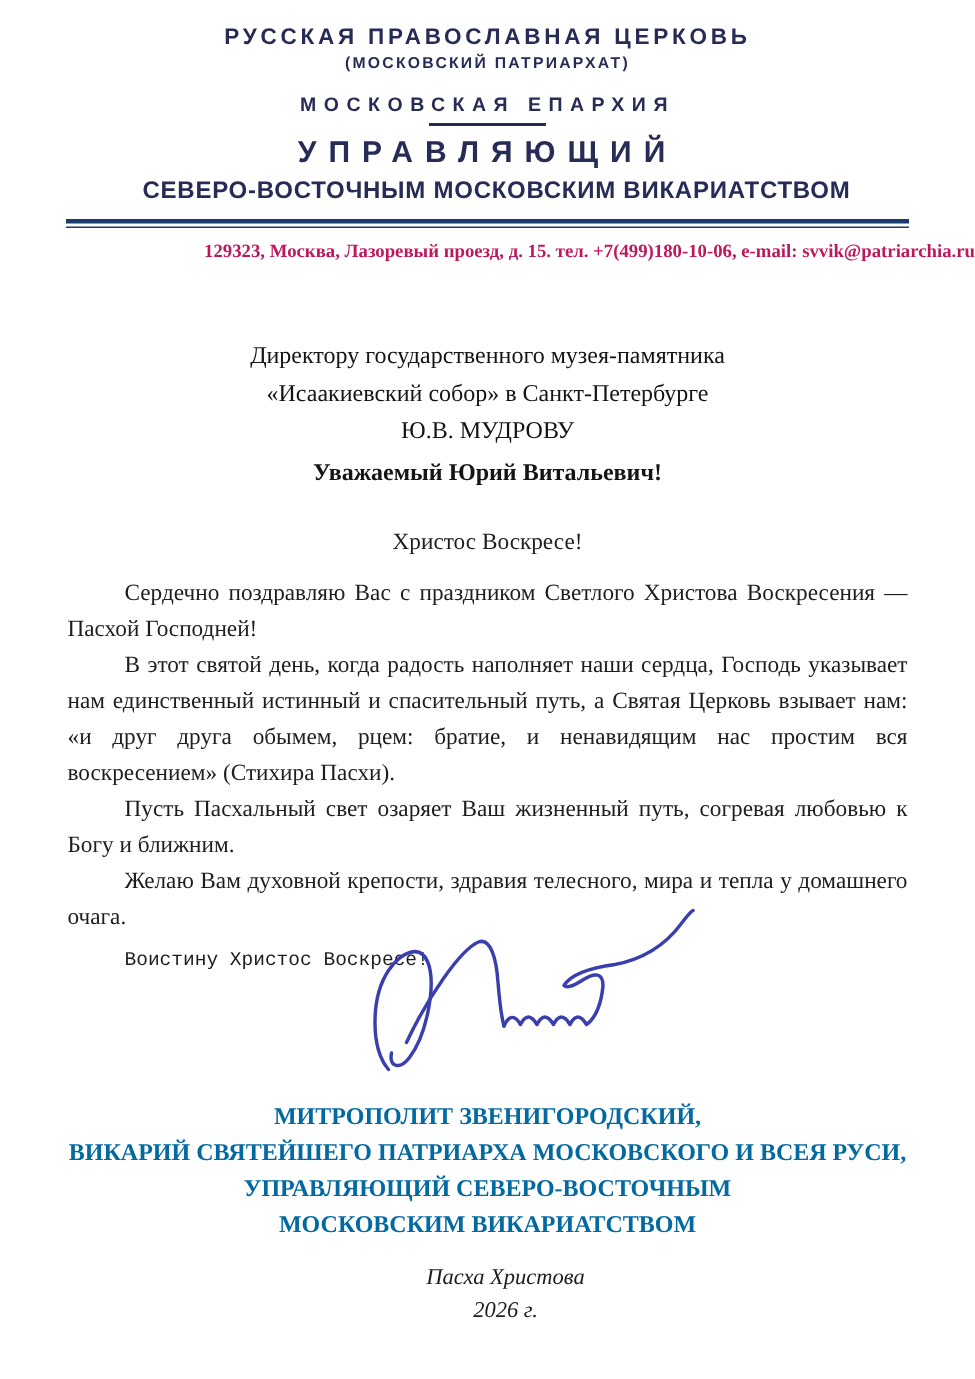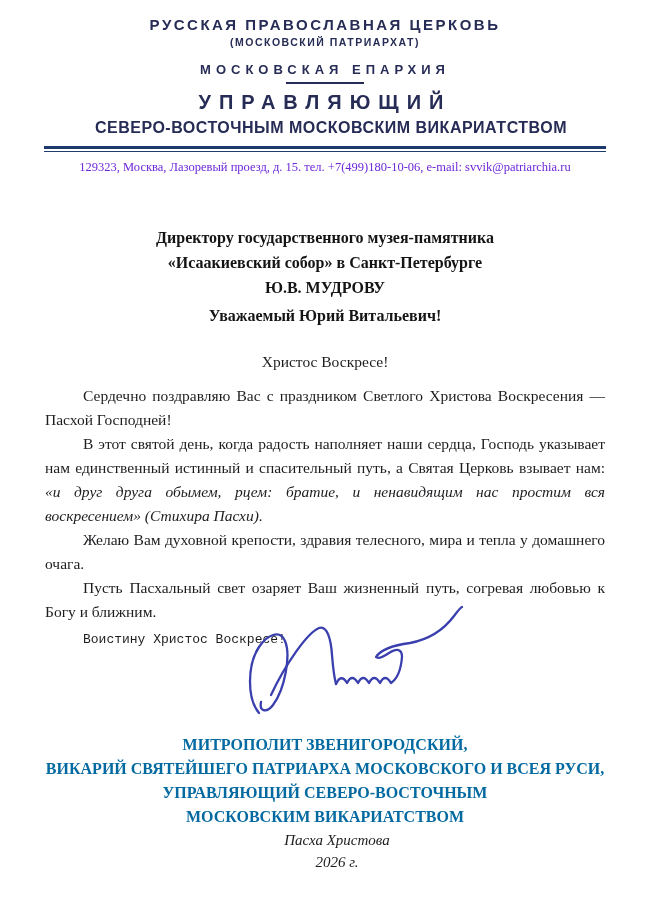--- a/index.html
+++ b/index.html
@@ -27,30 +27,30 @@
   .lh-title1{font-size:20px;letter-spacing:8px;}
   .lh-title2{font-size:16px;letter-spacing:0.5px;margin-top:5px;margin-left:12px;}
   .double-rule{
     margin:9px 44px 0 44px;
     height:2px;
     border-top:3px solid #1c3a6b;
     border-bottom:1px solid #1c3a6b;
   }
   .contact-line{
     margin-top:8px;
-    text-align:center;
+    text-align:right;
     font-size:12.5px;
-    font-weight:normal;
-    color:#6d28d9;
+    font-weight:bold;
+    color:#be185d;
   }
   
   .addressee{
     margin-top:50px;
     text-align:center;
-    font-weight:bold;
+    font-weight:normal;
     font-size:16px;
     line-height:25px;
     color:#141416;
   }
   .salutation{
     margin-top:6px;
     text-align:center;
     font-weight:bold;
     font-size:16px;
     line-height:20px;
@@ -63,21 +63,21 @@
     line-height:20px;
   }
   
   .letter-body{
     margin:12px 45px 0 45px;
     font-size:15.5px;
     line-height:24px;
     text-align:justify;
   }
   .letter-body p{margin:0;text-indent:38px;}
-  .quote-italic{font-style:italic;}
+  .quote-italic{}
   .closing{
     margin:4px 0 0 83px;
     font-size:13px;
     line-height:24px;
     font-family:Liberation Mono, monospace;
   }
   
   .signature{
     position:absolute;
     left:235px;top:595px;
@@ -86,21 +86,21 @@
   
   .signer-block{
     margin-top:81px;
     text-align:center;
     font-weight:bold;
     font-size:16px;
     line-height:24px;
     color:#0369a1;
   }
   .date-block{
-    margin-top:0;
+    margin-top:12px;
     text-align:center;
     font-style:italic;
     font-size:15px;
     line-height:22px;
     padding-left:24px;
   }
 </style>
 </head>
 <body>
 
@@ -125,22 +125,22 @@
     <div>Ю.В. МУДРОВУ</div>
   </div>
 
   <div class="salutation">Уважаемый Юрий Витальевич!</div>
 
   <div class="greeting">Христос Воскресе!</div>
 
   <div class="letter-body">
     <p>Сердечно поздравляю Вас с праздником Светлого Христова Воскресения — Пасхой Господней!</p>
     <p><span>В этот святой день, когда радость наполняет наши сердца, Господь указывает нам единственный истинный и спасительный путь, а Святая Церковь взывает нам: </span><span class="quote-italic">«и друг друга обымем, рцем: братие, и ненавидящим нас простим вся воскресением» (Стихира Пасхи).</span></p>
+    <p>Пусть Пасхальный свет озаряет Ваш жизненный путь, согревая любовью к Богу и ближним.</p>
     <p>Желаю Вам духовной крепости, здравия телесного, мира и тепла у домашнего очага.</p>
-    <p>Пусть Пасхальный свет озаряет Ваш жизненный путь, согревая любовью к Богу и ближним.</p>
   </div>
 
   <div class="closing">Воистину Христос Воскресе!</div>
 
   <svg class="signature" viewBox="0 0 230 122" aria-hidden="true">
     <g fill="none" stroke="#3a3fae" stroke-width="2.3" stroke-linecap="round" stroke-linejoin="round">
       <path d="M 24 118 C 12 104 12 70 24 52 C 32 40 45 34 50 46 C 56 60 50 94 38 110 C 32 118 24 117 26 107"></path>
       <path d="M 36 100 C 50 70 72 38 84 33 C 92 30 96 44 97 60 C 98 72 99 82 101 89"></path>
       <path d="M 101 89 q 5 -11 11 -1 q 5 -10 11 0 q 5 -10 11 0 q 5 -10 11 0 q 5 -10 11 0 C 162 84 166 74 167 62 C 167 54 162 53 154 58 C 148 62 143 64 141 62 C 146 54 160 50 175 48 C 196 44 210 33 219 21 C 222 17 225 13 227 12"></path>
     </g>

